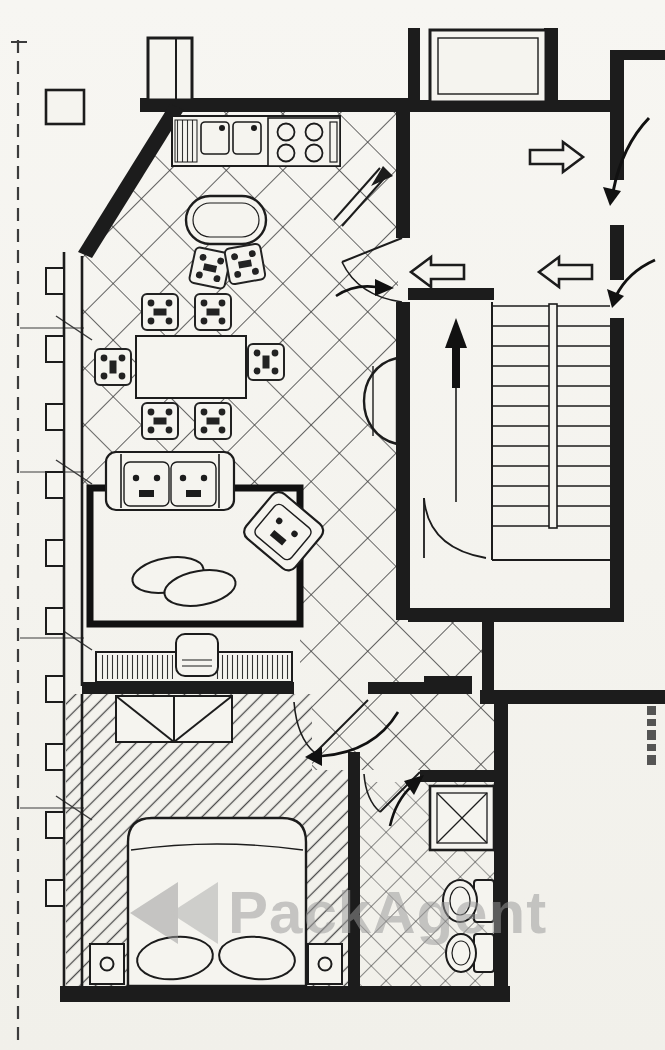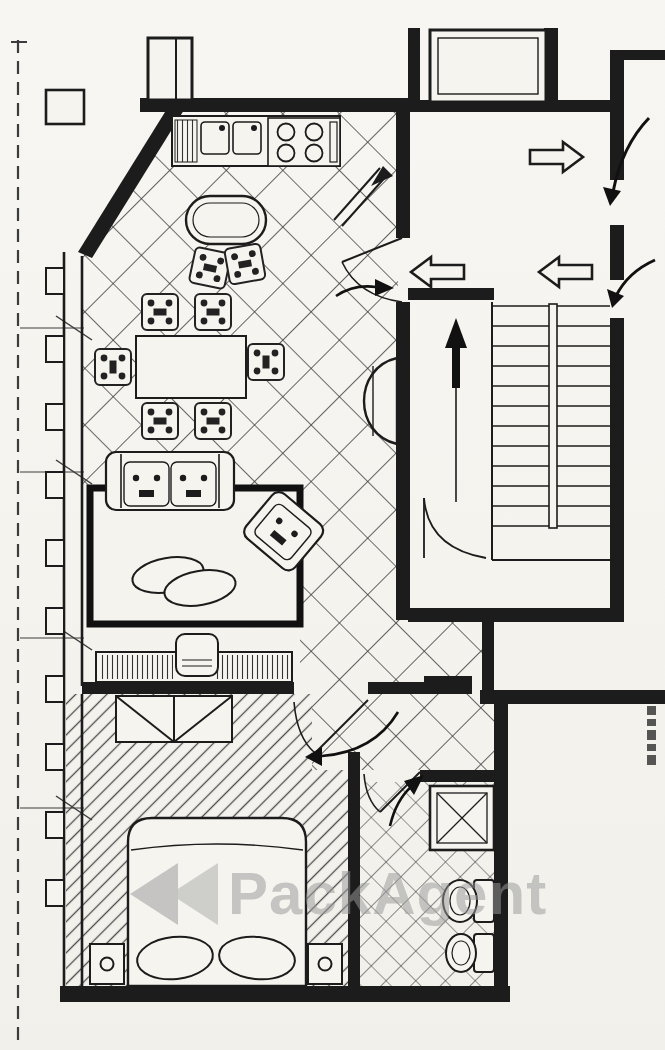--- a/index.html
+++ b/index.html
@@ -3,21 +3,21 @@
 <meta charset="utf-8">
 <style>
   * { box-sizing: border-box; }
   html,body { margin:0; padding:0; background:#d8d6d1; font-family:"DejaVu Sans", sans-serif; }
   .page {
     position:relative; width:665px; height:1050px; overflow:hidden;
     background:linear-gradient(180deg,#f7f6f2 0%, #f4f3ee 55%, #f1f0ea 100%);
   }
   .plan-svg { position:absolute; left:0; top:0; }
   .watermark {
-    position:absolute; left:126px; top:861px;
+    position:absolute; left:126px; top:880px;
     display:flex; align-items:center; gap:6px;
     opacity:.52; pointer-events:none;
   }
   .wm-text {
     font-family:"Liberation Sans", sans-serif;
     font-weight:bold; font-size:60px; line-height:1; letter-spacing:1px;
     color:#9a9a9a; white-space:nowrap;
   }
 </style>
 </head>

